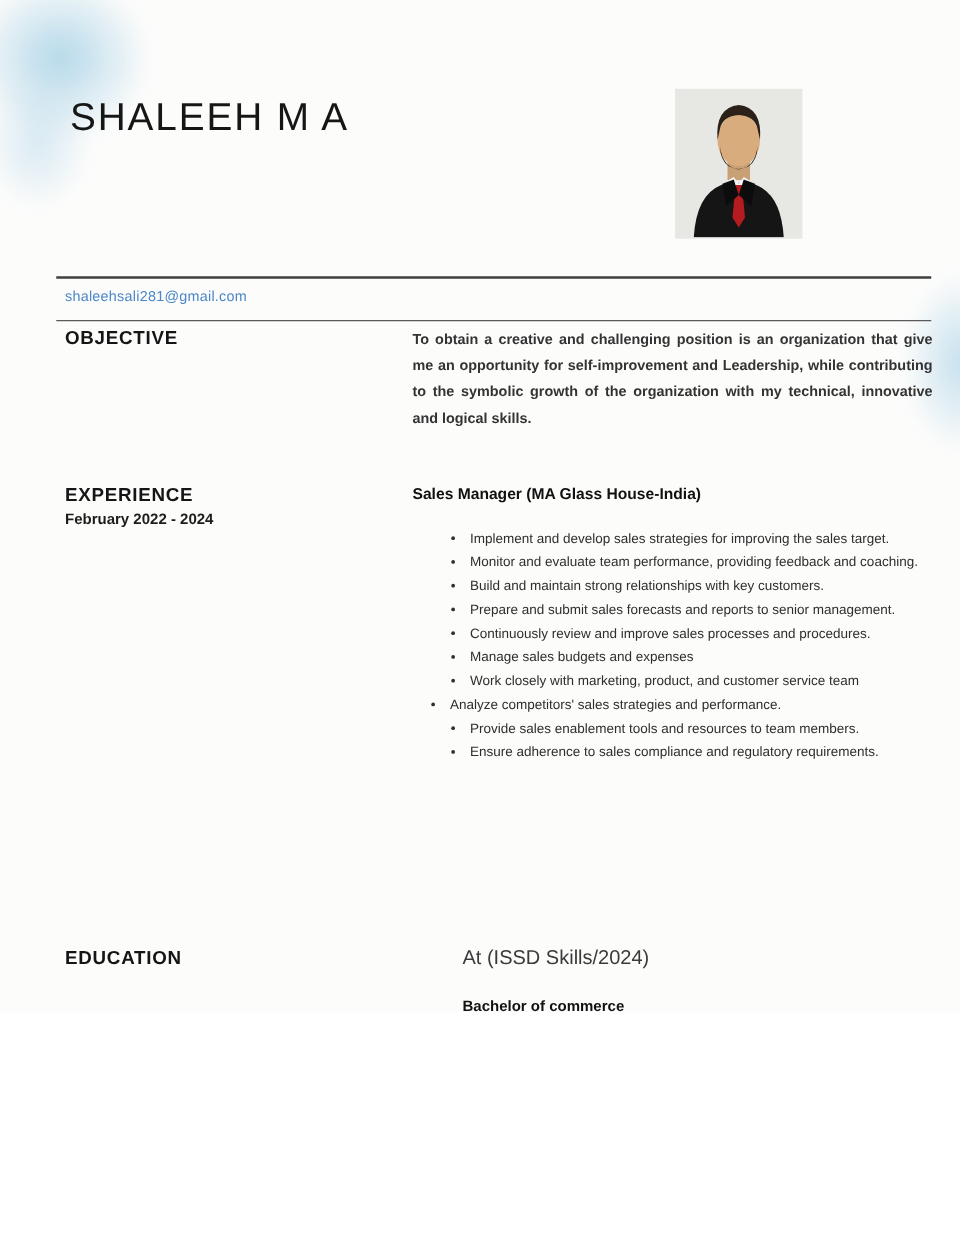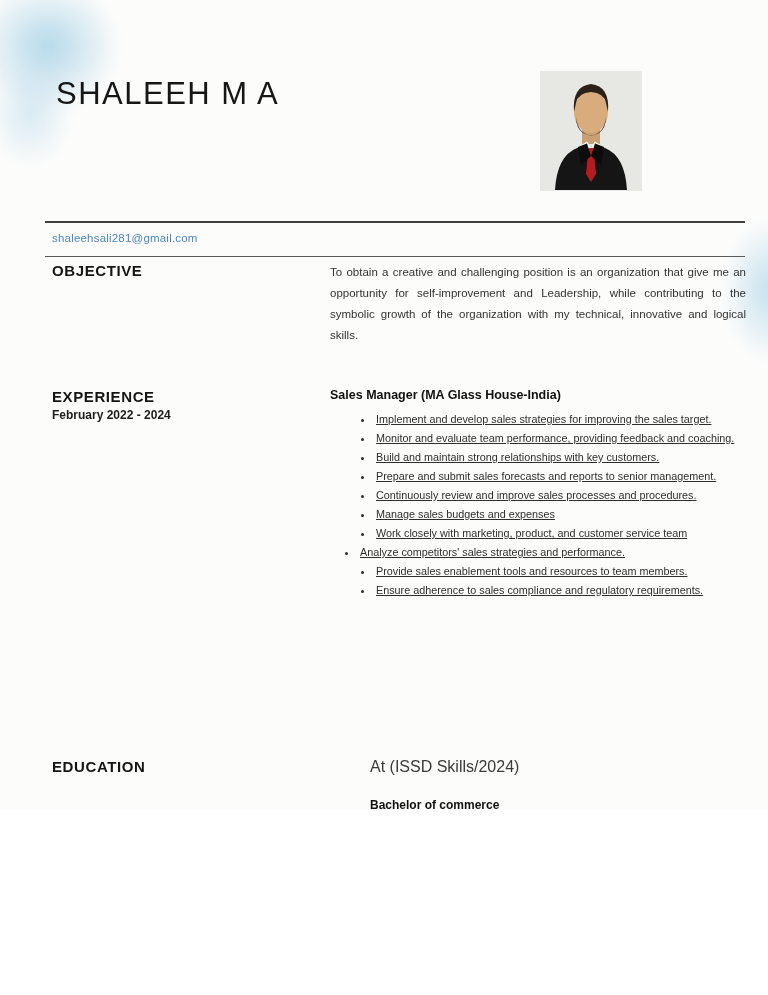--- a/index.html
+++ b/index.html
@@ -87,41 +87,41 @@
     letter-spacing: .6px;
     color: #151515;
   }
 
   .sec-objective { top: 262px; }
   .objective-text {
     font-size: 11.5px;
     line-height: 21px;
     color: #333;
     text-align: justify;
+    font-weight: bold;
   }
 
   .sec-experience { top: 388px; }
   .exp-dates {
     font-size: 12px;
     font-weight: 700;
     color: #1d1d1d;
     margin-top: 3px;
   }
   .job-title {
     font-size: 12.5px;
     font-weight: 700;
     color: #111;
   }
   .bullets {
-    margin-top: 8px;
+    margin-top: 20px;
     margin-left: 44px;
     list-style: disc outside;
     font-size: 10.8px;
     color: #2e2e2e;
-    text-decoration: underline;
   }
   .bullets li { line-height: 19px; padding-left: 2px; }
   .bullets li:nth-child(8) { margin-left: -16px; }
 
   .sec-education { top: 758px; gap: 40px; }
   .edu-item { margin-bottom: 22px; }
   .edu-title {
     font-size: 12px;
     font-weight: 700;
     color: #111;

